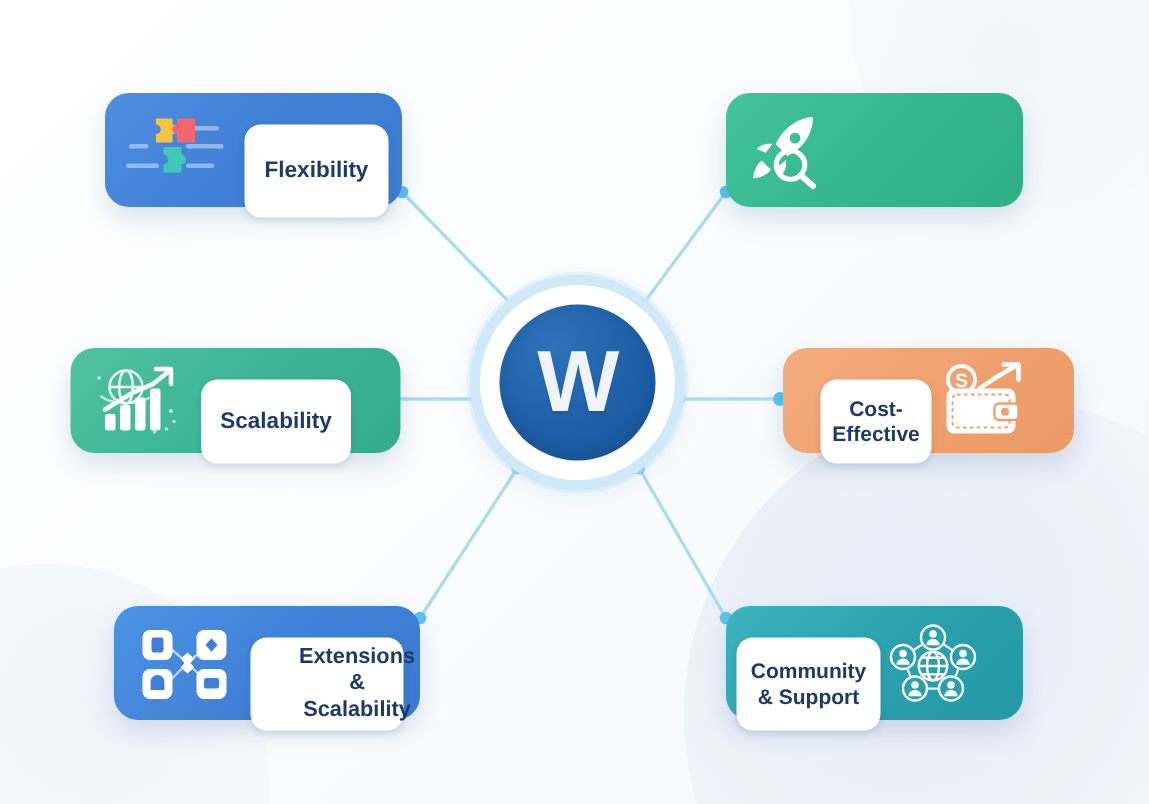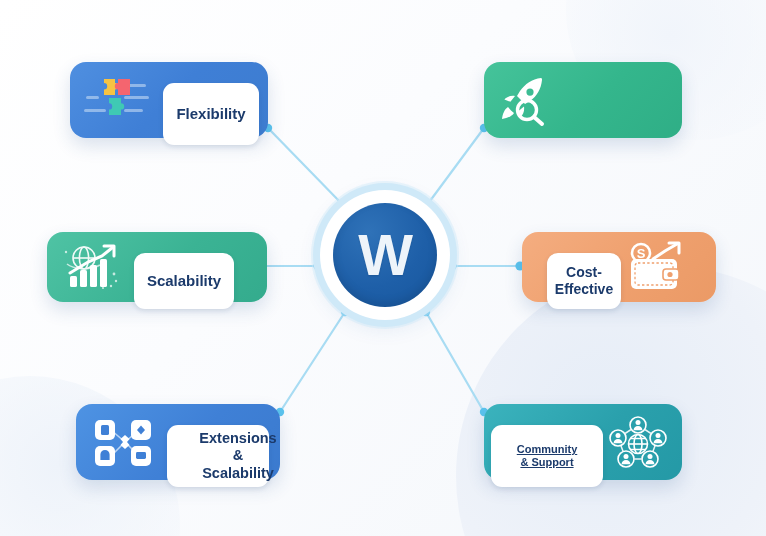--- a/index.html
+++ b/index.html
@@ -113,21 +113,21 @@
     padding:7px;
   }
   #card-extensions .iconbox{width:84px;height:62px;}
   #card-extensions .pill{width:102px;height:62px;font-size:14.5px;padding-left:40px;}
 
   #card-community{
     left:484px;top:404px;width:198px;height:76px;
     background:linear-gradient(135deg,#3bb3bd 0%,#2aa0ac 55%,#2499a6 100%);
     padding:7px;
   }
-  #card-community .pill{width:112px;height:62px;font-size:11px;text-decoration:underline;}
+  #card-community .pill{width:96px;height:62px;font-size:14px;}
   #card-community .iconbox{width:70px;height:62px;}
 
   .pill span{display:block;}
   svg{display:block;}
 </style>
 </head>
 <body>
 
 <div id="stage">
 

